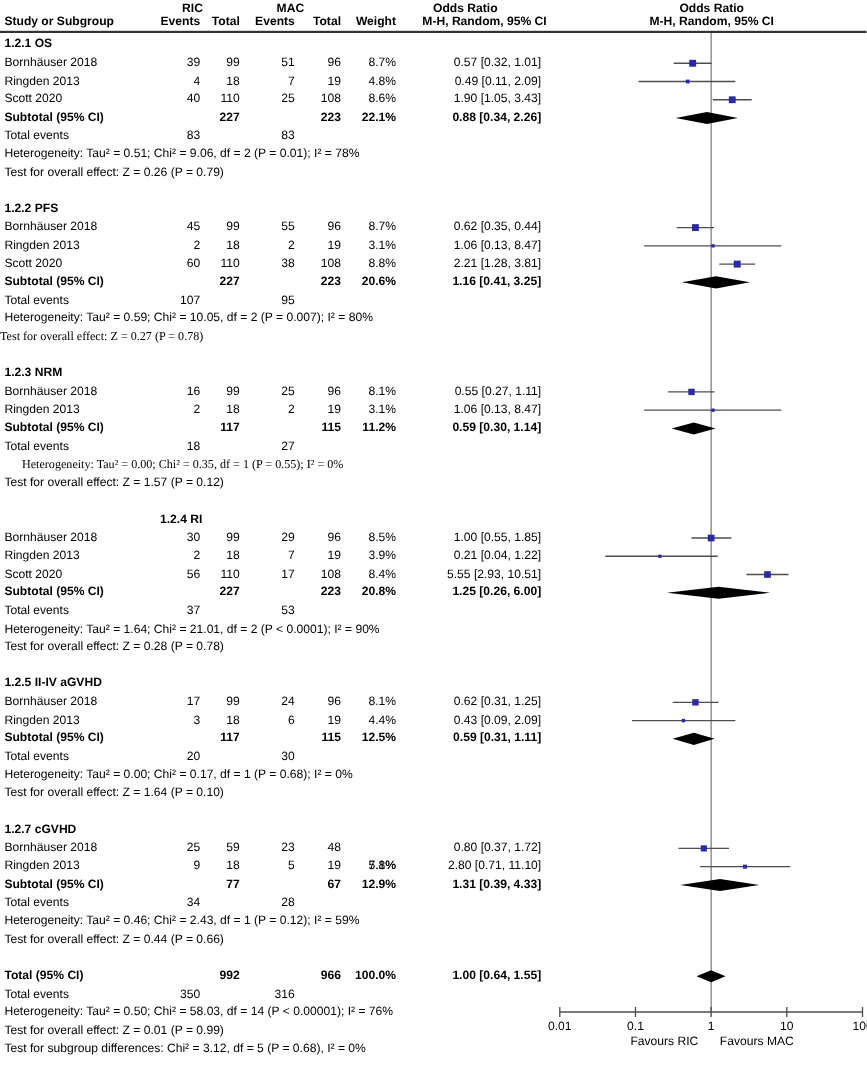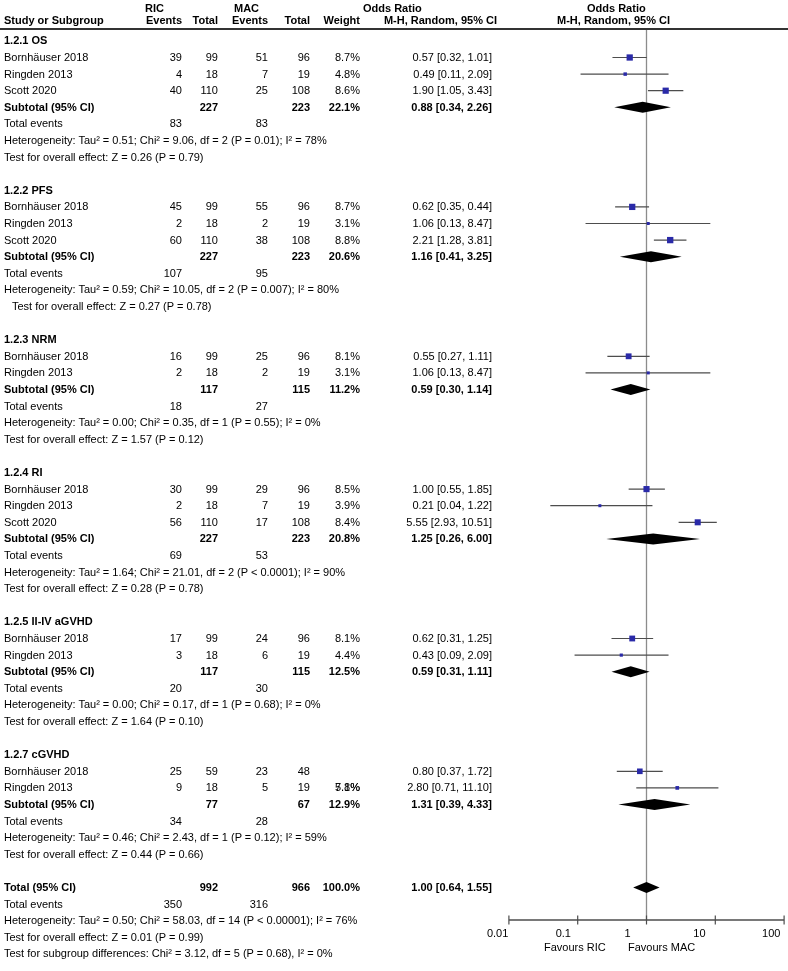--- a/index.html
+++ b/index.html
@@ -1,20 +1,20 @@
 <!DOCTYPE html>
 <html><head>
 <meta charset="utf-8">
 <style>
   html,body{margin:0;padding:0;background:#fff;}
   #fig{position:relative;width:788px;height:971px;background:#ffffff;
        font-family:"Liberation Sans", sans-serif;font-size:11px;color:#000;overflow:hidden;}
   .cell{position:absolute;height:17px;line-height:17px;white-space:nowrap;}
   .num{text-align:right;}
-  .ctr{}
+  .ctr{text-align:center;}
   .b{font-weight:bold;}
   #rule{position:absolute;left:0;top:28px;width:788px;height:2px;background:#333333;}
   #plot-svg{position:absolute;left:0;top:0;}
 </style>
 </head>
 <body>
 
 <div id="fig">
 
   <div class="cell ctr b" style="left:145px;top:0;width:60px">RIC</div>
@@ -90,21 +90,21 @@
       <div class="cell num" style="left: 342px; width: 150px; top: 231.6px;">2.21 [1.28, 3.81]</div>
       <div class="cell b" style="left: 4px; width: 175px; top: 248.2px;">Subtotal (95% CI)</div>
       <div class="cell num b" style="left: 148px; width: 70px; top: 248.2px;">227</div>
       <div class="cell num b" style="left: 240px; width: 70px; top: 248.2px;">223</div>
       <div class="cell num b" style="left: 290px; width: 70px; top: 248.2px;">20.6%</div>
       <div class="cell num b" style="left: 342px; width: 150px; top: 248.2px;">1.16 [0.41, 3.25]</div>
       <div class="cell " style="left: 4px; width: 140px; top: 264.8px;">Total events</div>
       <div class="cell num" style="left: 112px; width: 70px; top: 264.8px; text-align: right;">107</div>
       <div class="cell num" style="left: 198px; width: 70px; top: 264.8px;">95</div>
       <div class="cell " style="left: 4px; width: 480px; top: 281.4px;">Heterogeneity: Tau² = 0.59; Chi² = 10.05, df = 2 (P = 0.007); I² = 80%</div>
-      <div class="cell " style="left: 12px; width: 480px; top: 298px;">Test for overall effect: Z = 0.27 (P = 0.78)</div>
+      <div class="cell " style="left: 0; width: 480px; top: 298px; font-family: Liberation Serif, serif;">Test for overall effect: Z = 0.27 (P = 0.78)</div>
       <div class="cell b" style="left: 4px; width: 180px; top: 331.2px;">1.2.3 NRM</div>
       <div class="cell " style="left: 4px; width: 175px; top: 347.8px;">Bornhäuser 2018</div>
       <div class="cell num" style="left: 112px; width: 70px; top: 347.8px;">16</div>
       <div class="cell num" style="left: 148px; width: 70px; top: 347.8px;">99</div>
       <div class="cell num" style="left: 198px; width: 70px; top: 347.8px;">25</div>
       <div class="cell num" style="left: 240px; width: 70px; top: 347.8px;">96</div>
       <div class="cell num" style="left: 290px; width: 70px; top: 347.8px;">8.1%</div>
       <div class="cell num" style="left: 342px; width: 150px; top: 347.8px;">0.55 [0.27, 1.11]</div>
       <div class="cell " style="left: 4px; width: 175px; top: 364.4px;">Ringden 2013</div>
       <div class="cell num" style="left: 112px; width: 70px; top: 364.4px;">2</div>
@@ -114,23 +114,23 @@
       <div class="cell num" style="left: 290px; width: 70px; top: 364.4px;">3.1%</div>
       <div class="cell num" style="left: 342px; width: 150px; top: 364.4px;">1.06 [0.13, 8.47]</div>
       <div class="cell b" style="left: 4px; width: 175px; top: 381px;">Subtotal (95% CI)</div>
       <div class="cell num b" style="left: 148px; width: 70px; top: 381px;">117</div>
       <div class="cell num b" style="left: 240px; width: 70px; top: 381px;">115</div>
       <div class="cell num b" style="left: 290px; width: 70px; top: 381px;">11.2%</div>
       <div class="cell num b" style="left: 342px; width: 150px; top: 381px;">0.59 [0.30, 1.14]</div>
       <div class="cell " style="left: 4px; width: 140px; top: 397.6px;">Total events</div>
       <div class="cell num" style="left: 112px; width: 70px; top: 397.6px;">18</div>
       <div class="cell num" style="left: 198px; width: 70px; top: 397.6px;">27</div>
-      <div class="cell " style="left: 4px; width: 480px; top: 414.2px;">Heterogeneity: Tau² = 0.00; Chi² = 0.35, df = 1 (P = 0.55); I² = 0%</div>
+      <div class="cell " style="left: 20px; width: 480px; top: 414.2px; font-family: Liberation Serif, serif;">Heterogeneity: Tau² = 0.00; Chi² = 0.35, df = 1 (P = 0.55); I² = 0%</div>
       <div class="cell " style="left: 4px; width: 480px; top: 430.8px;">Test for overall effect: Z = 1.57 (P = 0.12)</div>
-      <div class="cell b" style="left: 4px; width: 180px; top: 464px;">1.2.4 RI</div>
+      <div class="cell b" style="left: 4px; width: 180px; top: 464px; text-align: right;">1.2.4 RI</div>
       <div class="cell " style="left: 4px; width: 175px; top: 480.6px;">Bornhäuser 2018</div>
       <div class="cell num" style="left: 112px; width: 70px; top: 480.6px;">30</div>
       <div class="cell num" style="left: 148px; width: 70px; top: 480.6px;">99</div>
       <div class="cell num" style="left: 198px; width: 70px; top: 480.6px;">29</div>
       <div class="cell num" style="left: 240px; width: 70px; top: 480.6px;">96</div>
       <div class="cell num" style="left: 290px; width: 70px; top: 480.6px;">8.5%</div>
       <div class="cell num" style="left: 342px; width: 150px; top: 480.6px;">1.00 [0.55, 1.85]</div>
       <div class="cell " style="left: 4px; width: 175px; top: 497.2px;">Ringden 2013</div>
       <div class="cell num" style="left: 112px; width: 70px; top: 497.2px;">2</div>
       <div class="cell num" style="left: 148px; width: 70px; top: 497.2px;">18</div>
@@ -144,21 +144,21 @@
       <div class="cell num" style="left: 198px; width: 70px; top: 513.8px;">17</div>
       <div class="cell num" style="left: 240px; width: 70px; top: 513.8px;">108</div>
       <div class="cell num" style="left: 290px; width: 70px; top: 513.8px;">8.4%</div>
       <div class="cell num" style="left: 342px; width: 150px; top: 513.8px;">5.55 [2.93, 10.51]</div>
       <div class="cell b" style="left: 4px; width: 175px; top: 530.4px;">Subtotal (95% CI)</div>
       <div class="cell num b" style="left: 148px; width: 70px; top: 530.4px;">227</div>
       <div class="cell num b" style="left: 240px; width: 70px; top: 530.4px;">223</div>
       <div class="cell num b" style="left: 290px; width: 70px; top: 530.4px;">20.8%</div>
       <div class="cell num b" style="left: 342px; width: 150px; top: 530.4px;">1.25 [0.26, 6.00]</div>
       <div class="cell " style="left: 4px; width: 140px; top: 547px;">Total events</div>
-      <div class="cell num" style="left: 112px; width: 70px; top: 547px;">69</div>
+      <div class="cell num" style="left: 112px; width: 70px; top: 547px;">37</div>
       <div class="cell num" style="left: 198px; width: 70px; top: 547px;">53</div>
       <div class="cell " style="left: 4px; width: 480px; top: 563.6px;">Heterogeneity: Tau² = 1.64; Chi² = 21.01, df = 2 (P &lt; 0.0001); I² = 90%</div>
       <div class="cell " style="left: 4px; width: 480px; top: 580.2px;">Test for overall effect: Z = 0.28 (P = 0.78)</div>
       <div class="cell b" style="left: 4px; width: 180px; top: 613.4px;">1.2.5 II-IV aGVHD</div>
       <div class="cell " style="left: 4px; width: 175px; top: 630px;">Bornhäuser 2018</div>
       <div class="cell num" style="left: 112px; width: 70px; top: 630px;">17</div>
       <div class="cell num" style="left: 148px; width: 70px; top: 630px;">99</div>
       <div class="cell num" style="left: 198px; width: 70px; top: 630px;">24</div>
       <div class="cell num" style="left: 240px; width: 70px; top: 630px;">96</div>
       <div class="cell num" style="left: 290px; width: 70px; top: 630px;">8.1%</div>

